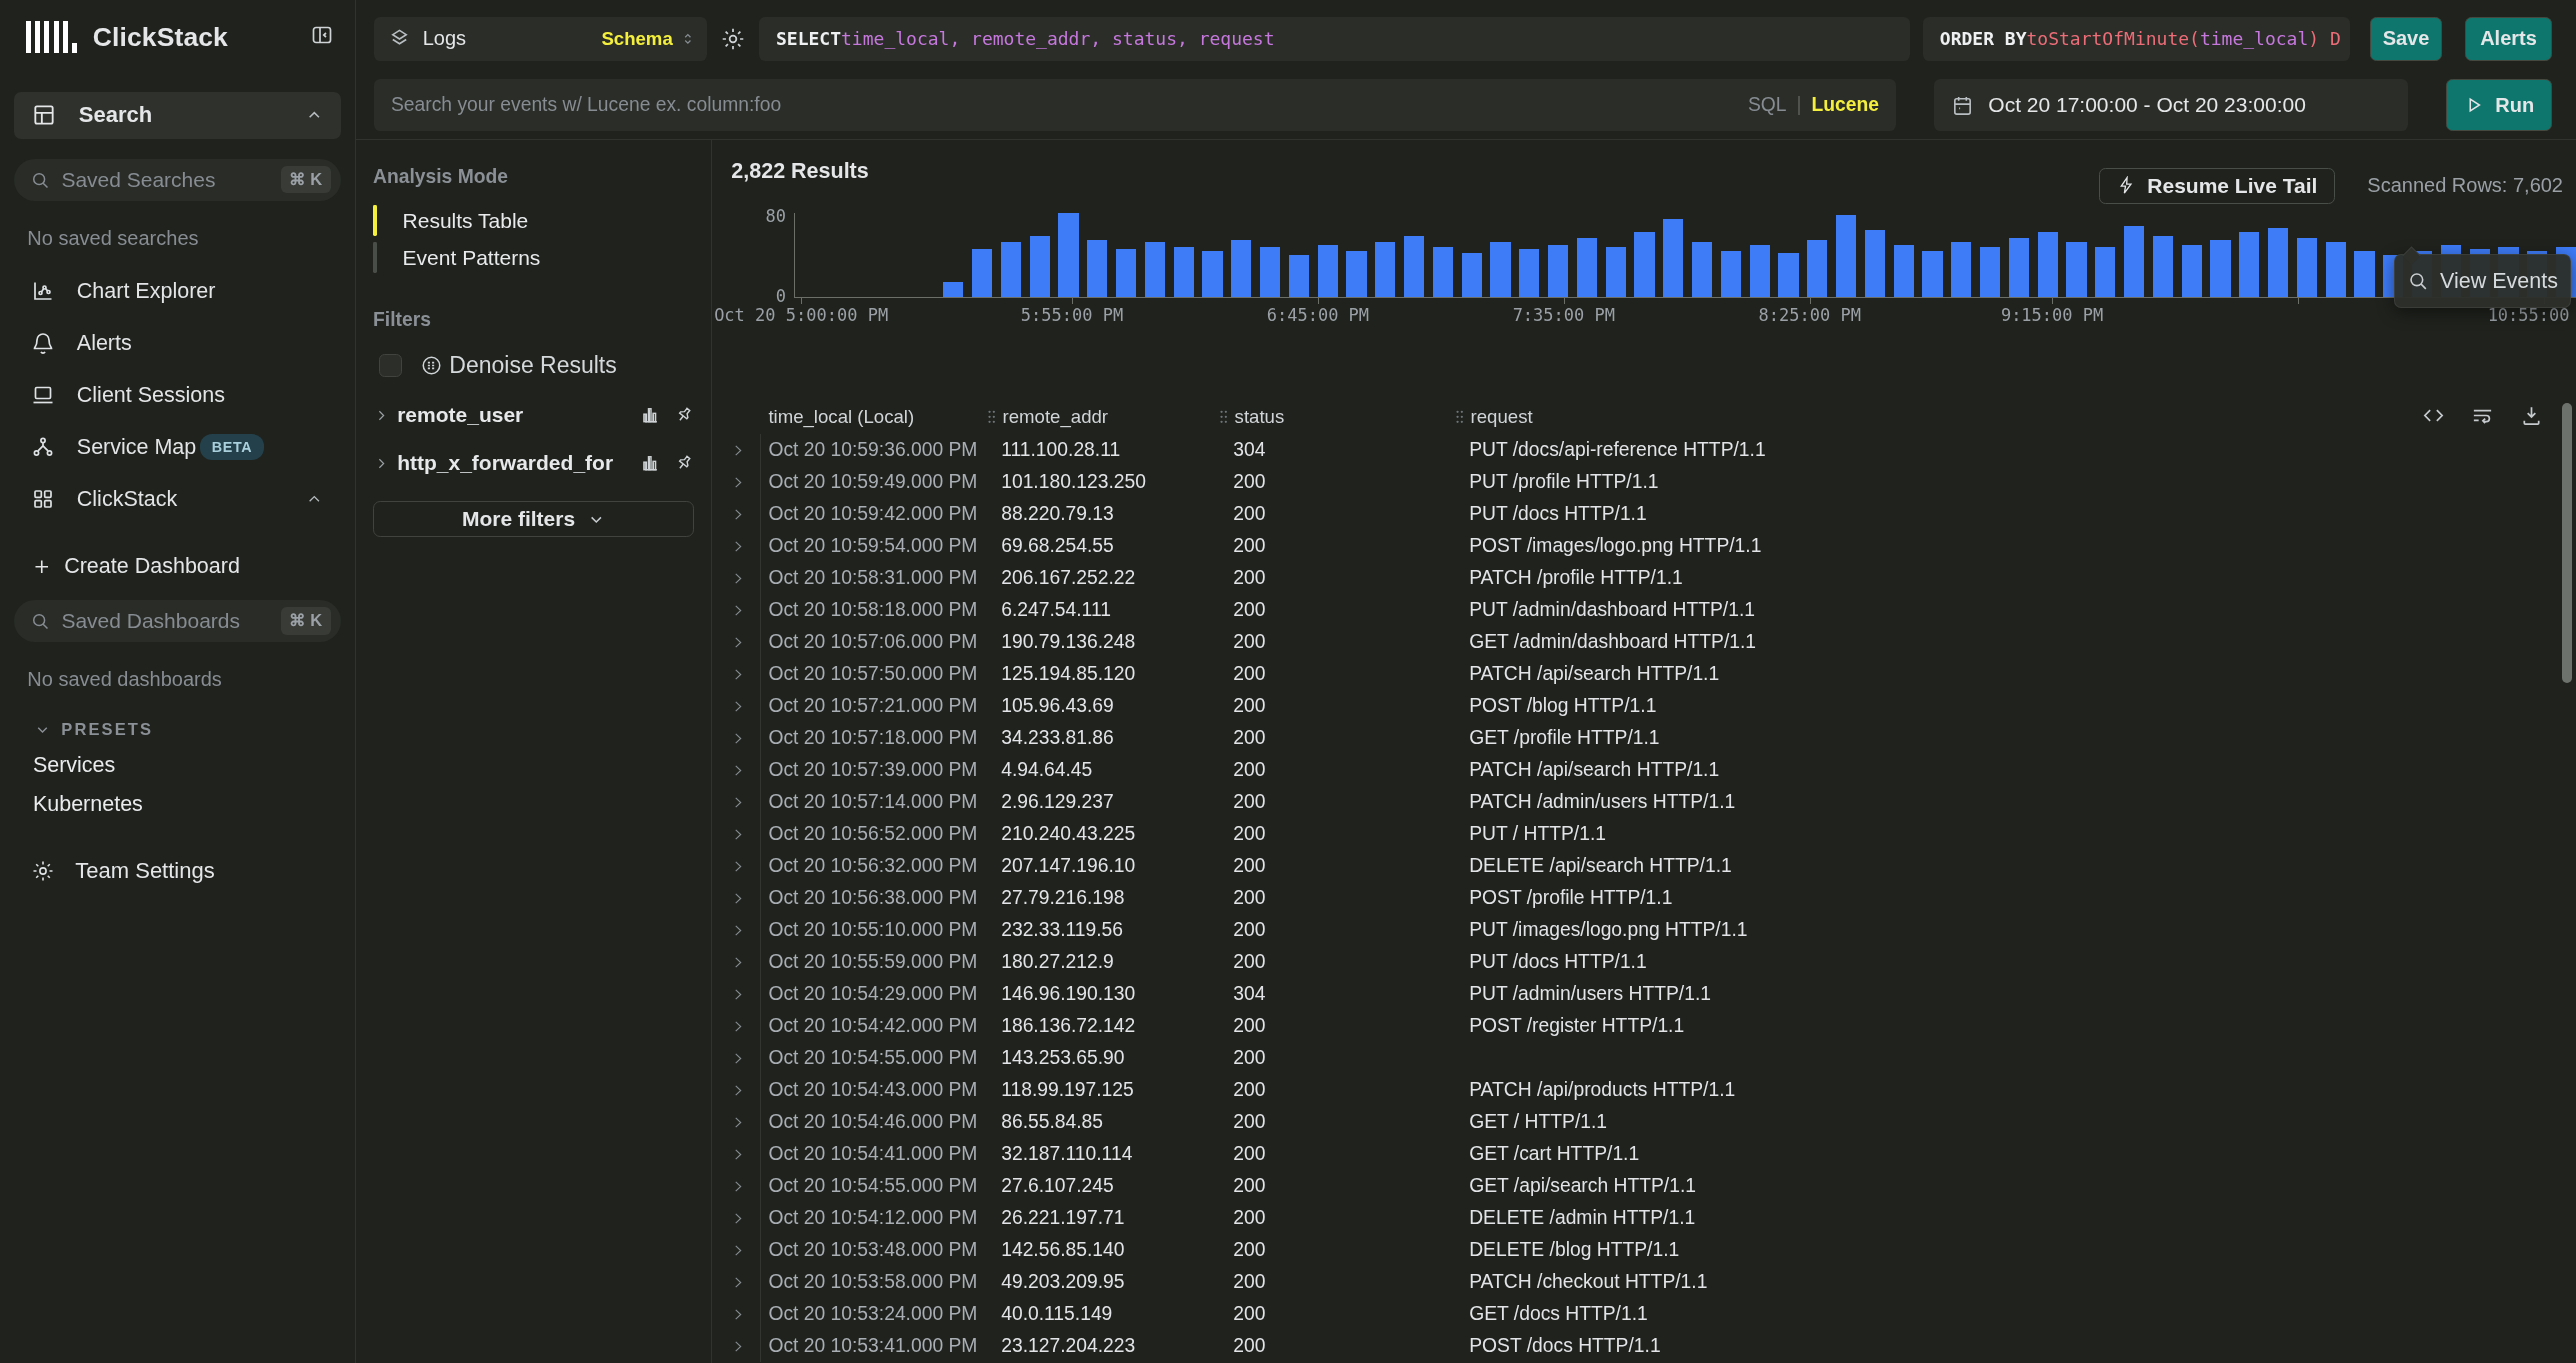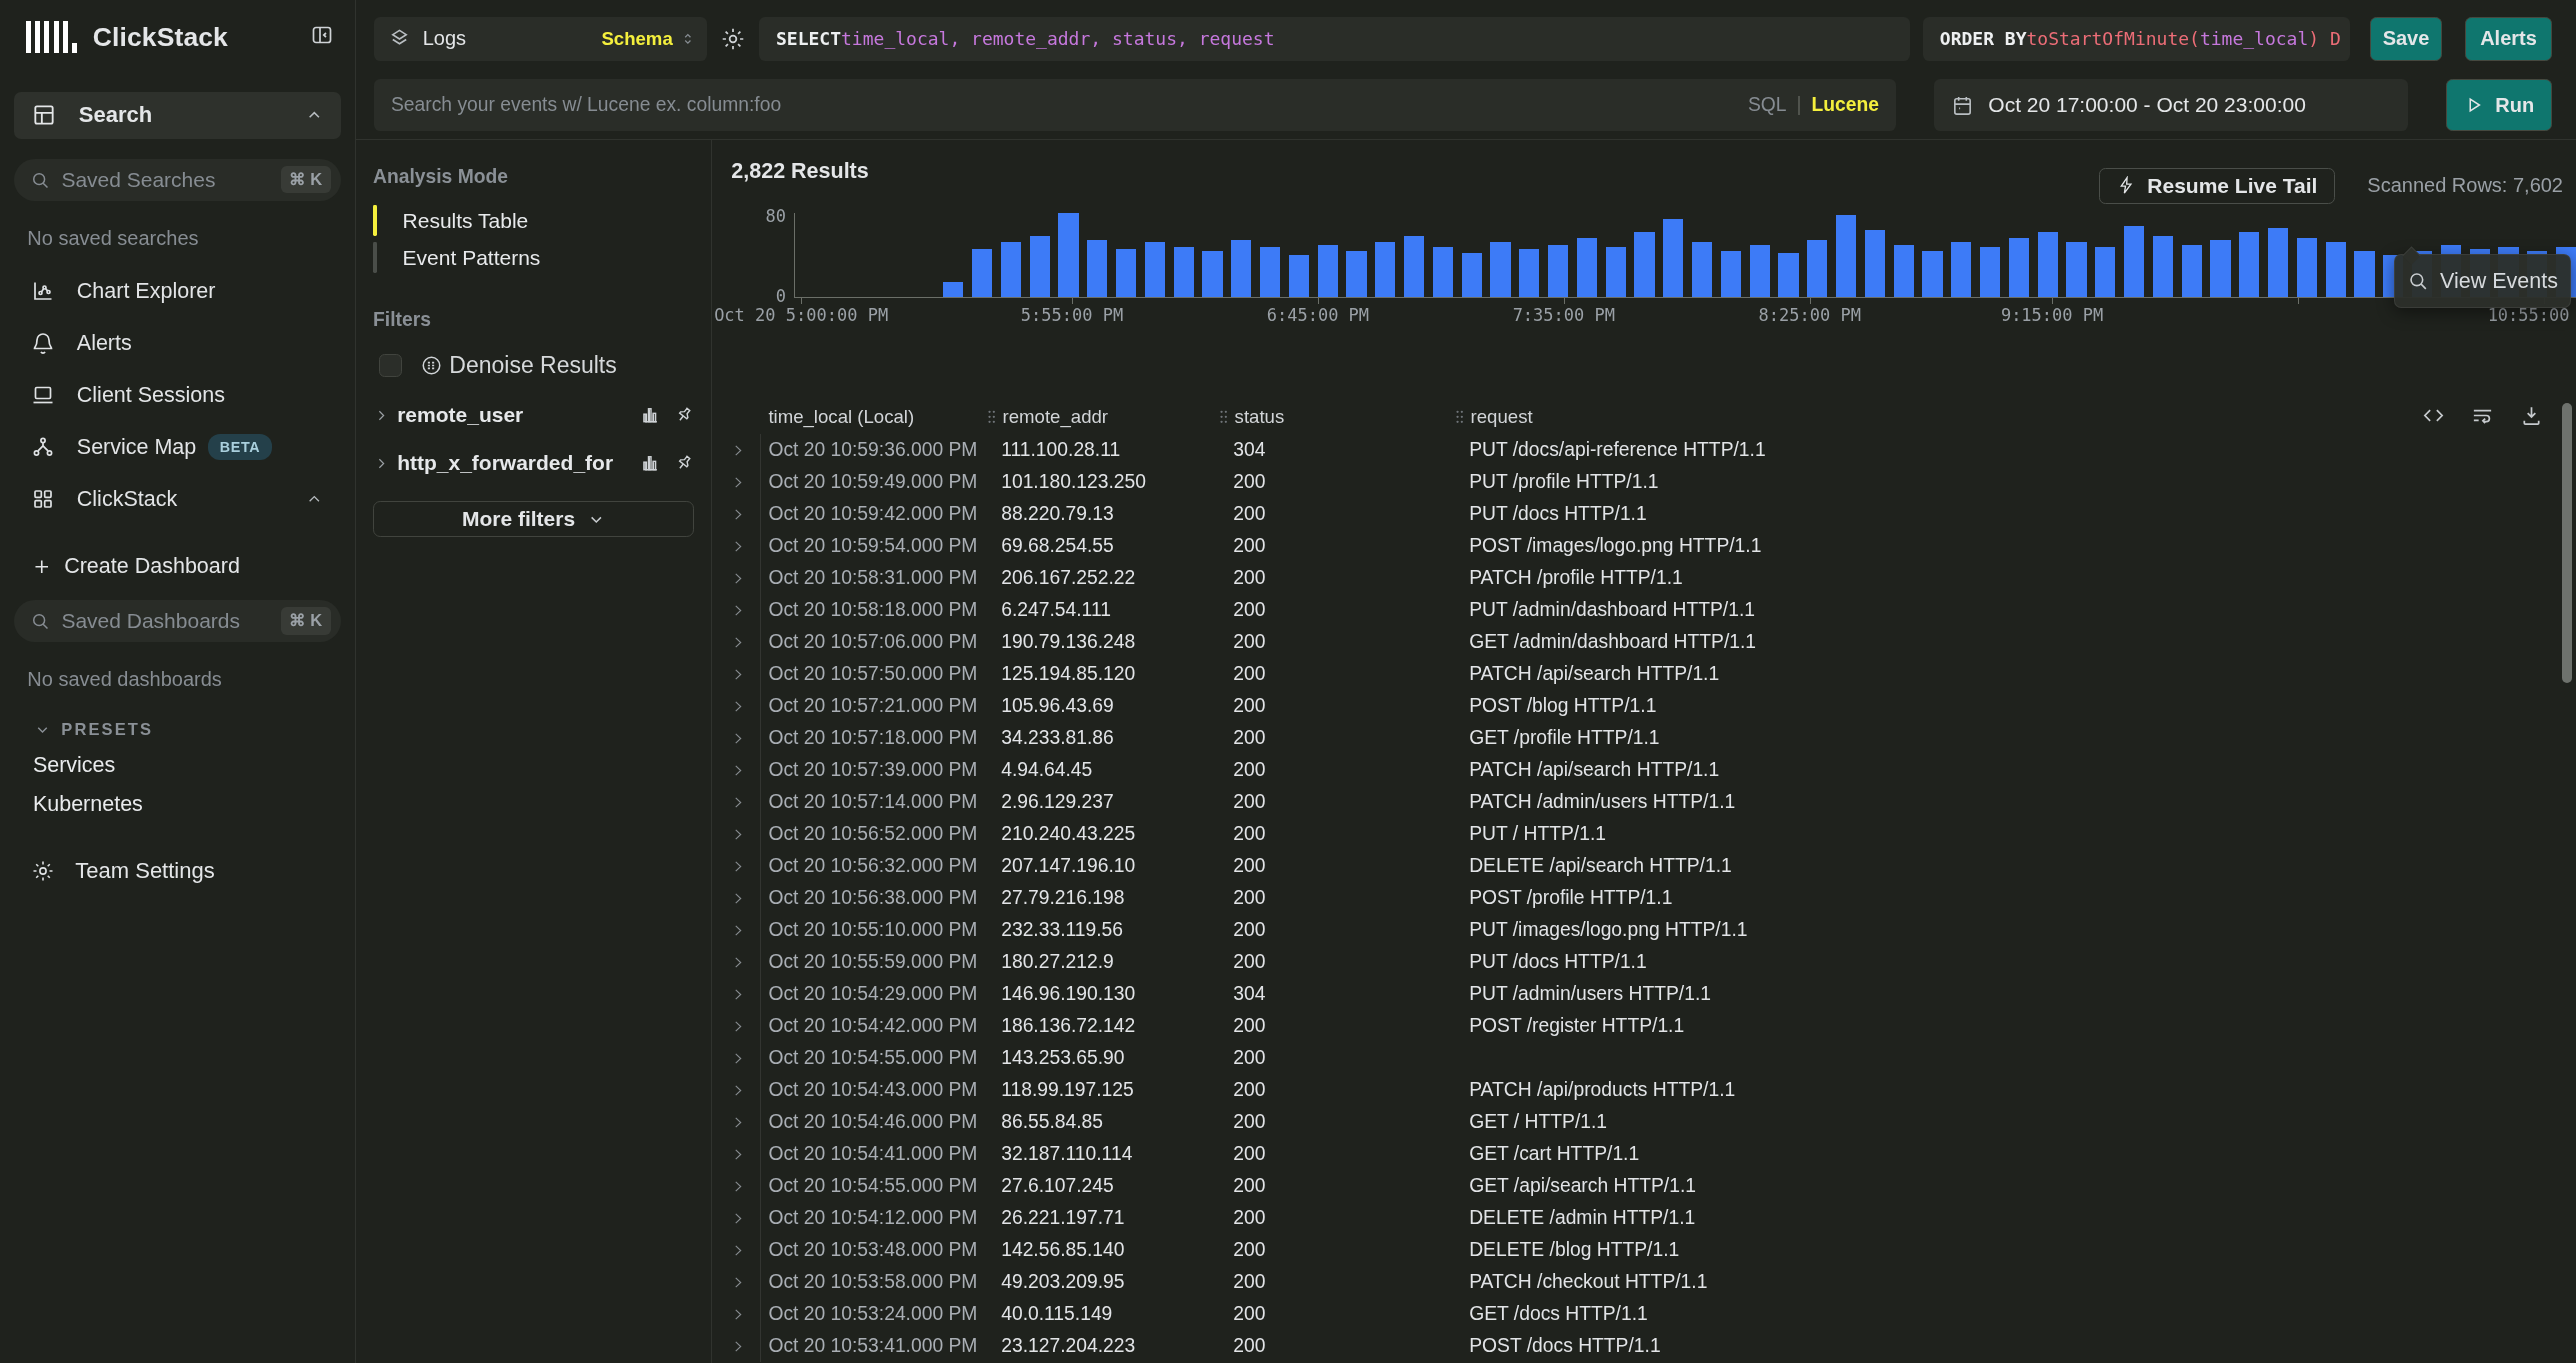--- a/index.html
+++ b/index.html
@@ -22,21 +22,21 @@
   .pill { margin-top:20px; height:42px; background:#292c27; border-radius:21px;
     display:flex; align-items:center; padding:0 10px 0 15.7px; color:#868c92; cursor:text; }
   .pill .ph { font-size:21px; margin-left:11.4px; flex:1; }
   .kbd { background:#383b36; border-radius:5.7px; font-size:16.5px; color:#9ba1a7;
     padding:4.3px 8.6px; font-weight:600; }
   .note { margin-top:26px; margin-left:13px; font-size:20px; color:#878d93; }
   .side-nav { margin-top:15.7px; }
   .side-item { height:52px; display:flex; align-items:center; padding:0 17px; cursor:pointer;
     border-radius:7.2px; }
   .side-item .lbl { font-size:21.5px; font-weight:500; margin-left:21.5px; color:#e2e4e6; }
-  .beta { margin-left:12px; background:#24404a; color:#a9cfdd; font-size:14.3px; font-weight:700;
+  .beta { margin-left:4px; background:#24404a; color:#a9cfdd; font-size:14.3px; font-weight:700;
     letter-spacing:0.7px; padding:5px 11.4px; border-radius:12px; }
   .side-item .spacer, .side-active .spacer { flex:1; }
   .create-dash { margin-top:27px; display:flex; align-items:center; padding:0 17px;
     height:29px; cursor:pointer; }
   .create-dash .lbl { font-size:21.5px; font-weight:500; margin-left:11.4px; }
   .presets-row { margin-top:29px; display:flex; align-items:center; padding:0 20px;
     color:#8a9096; cursor:pointer; }
   .presets-row .lbl { font-size:16.5px; font-weight:700; letter-spacing:2.1px; margin-left:10px; }
   .preset-item { height:39px; display:flex; align-items:center; padding:0 18.6px;
     font-size:21.5px; cursor:pointer; color:#e9ebed; }

